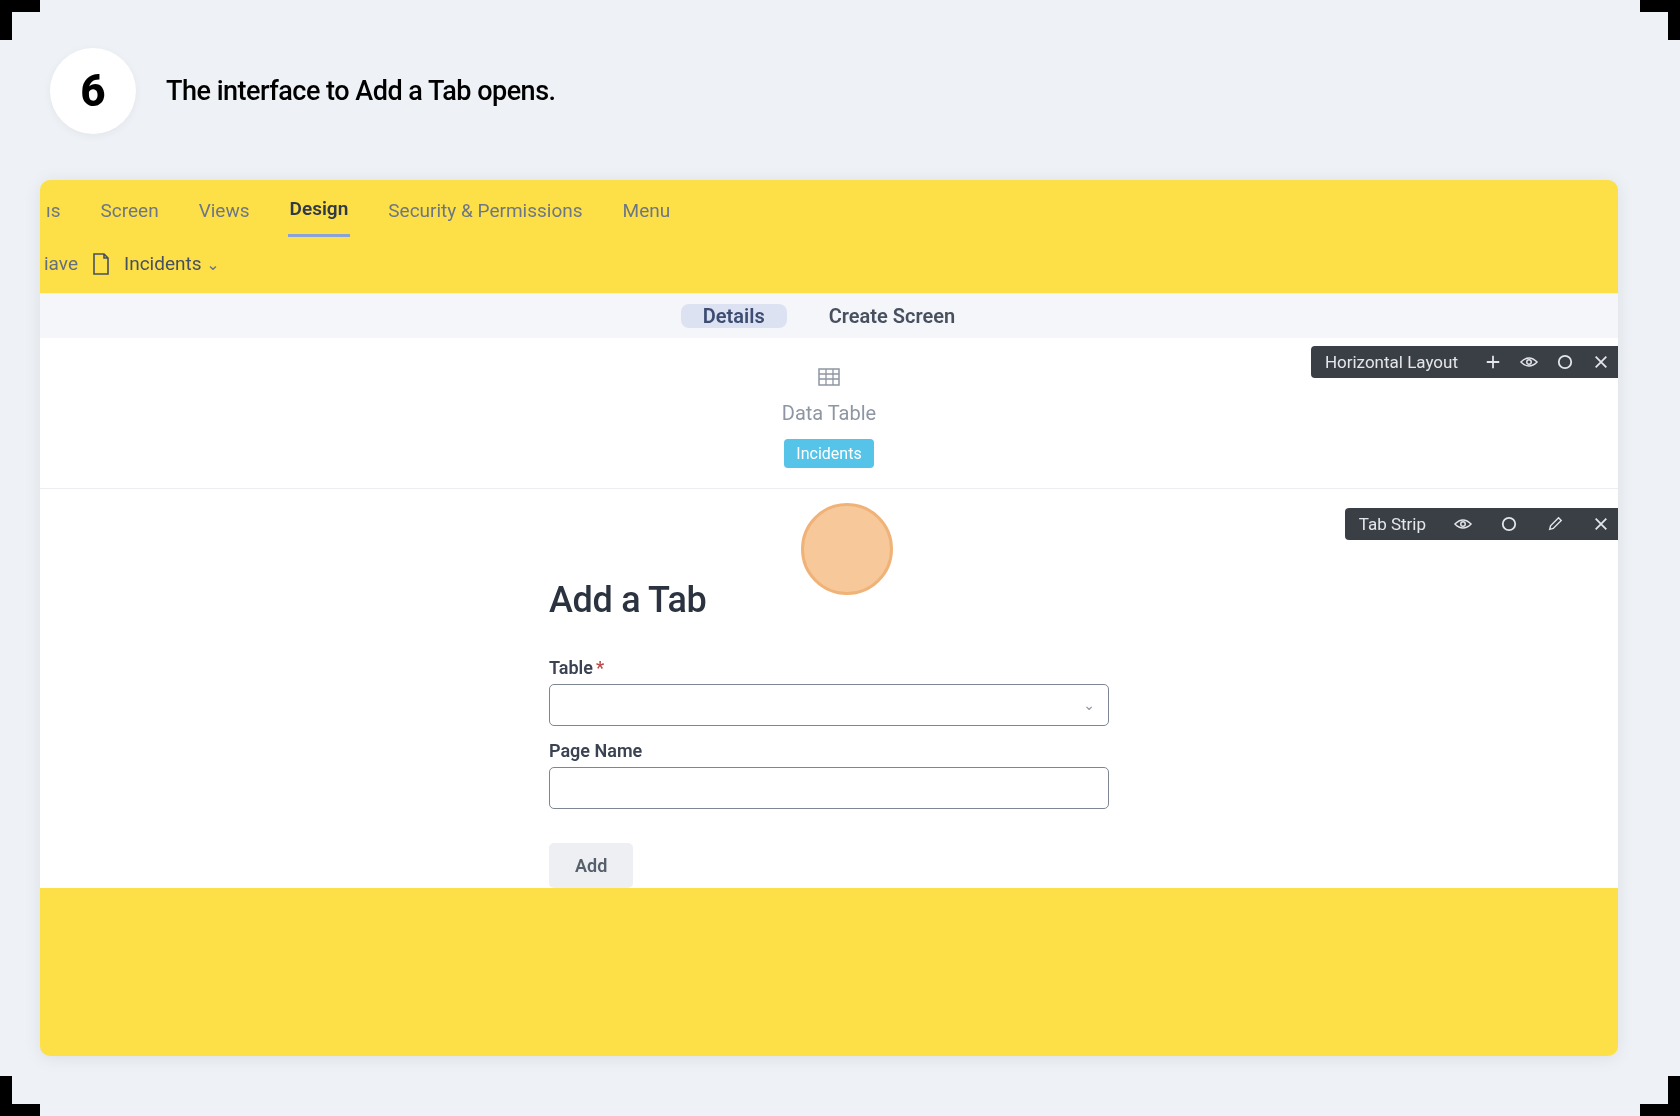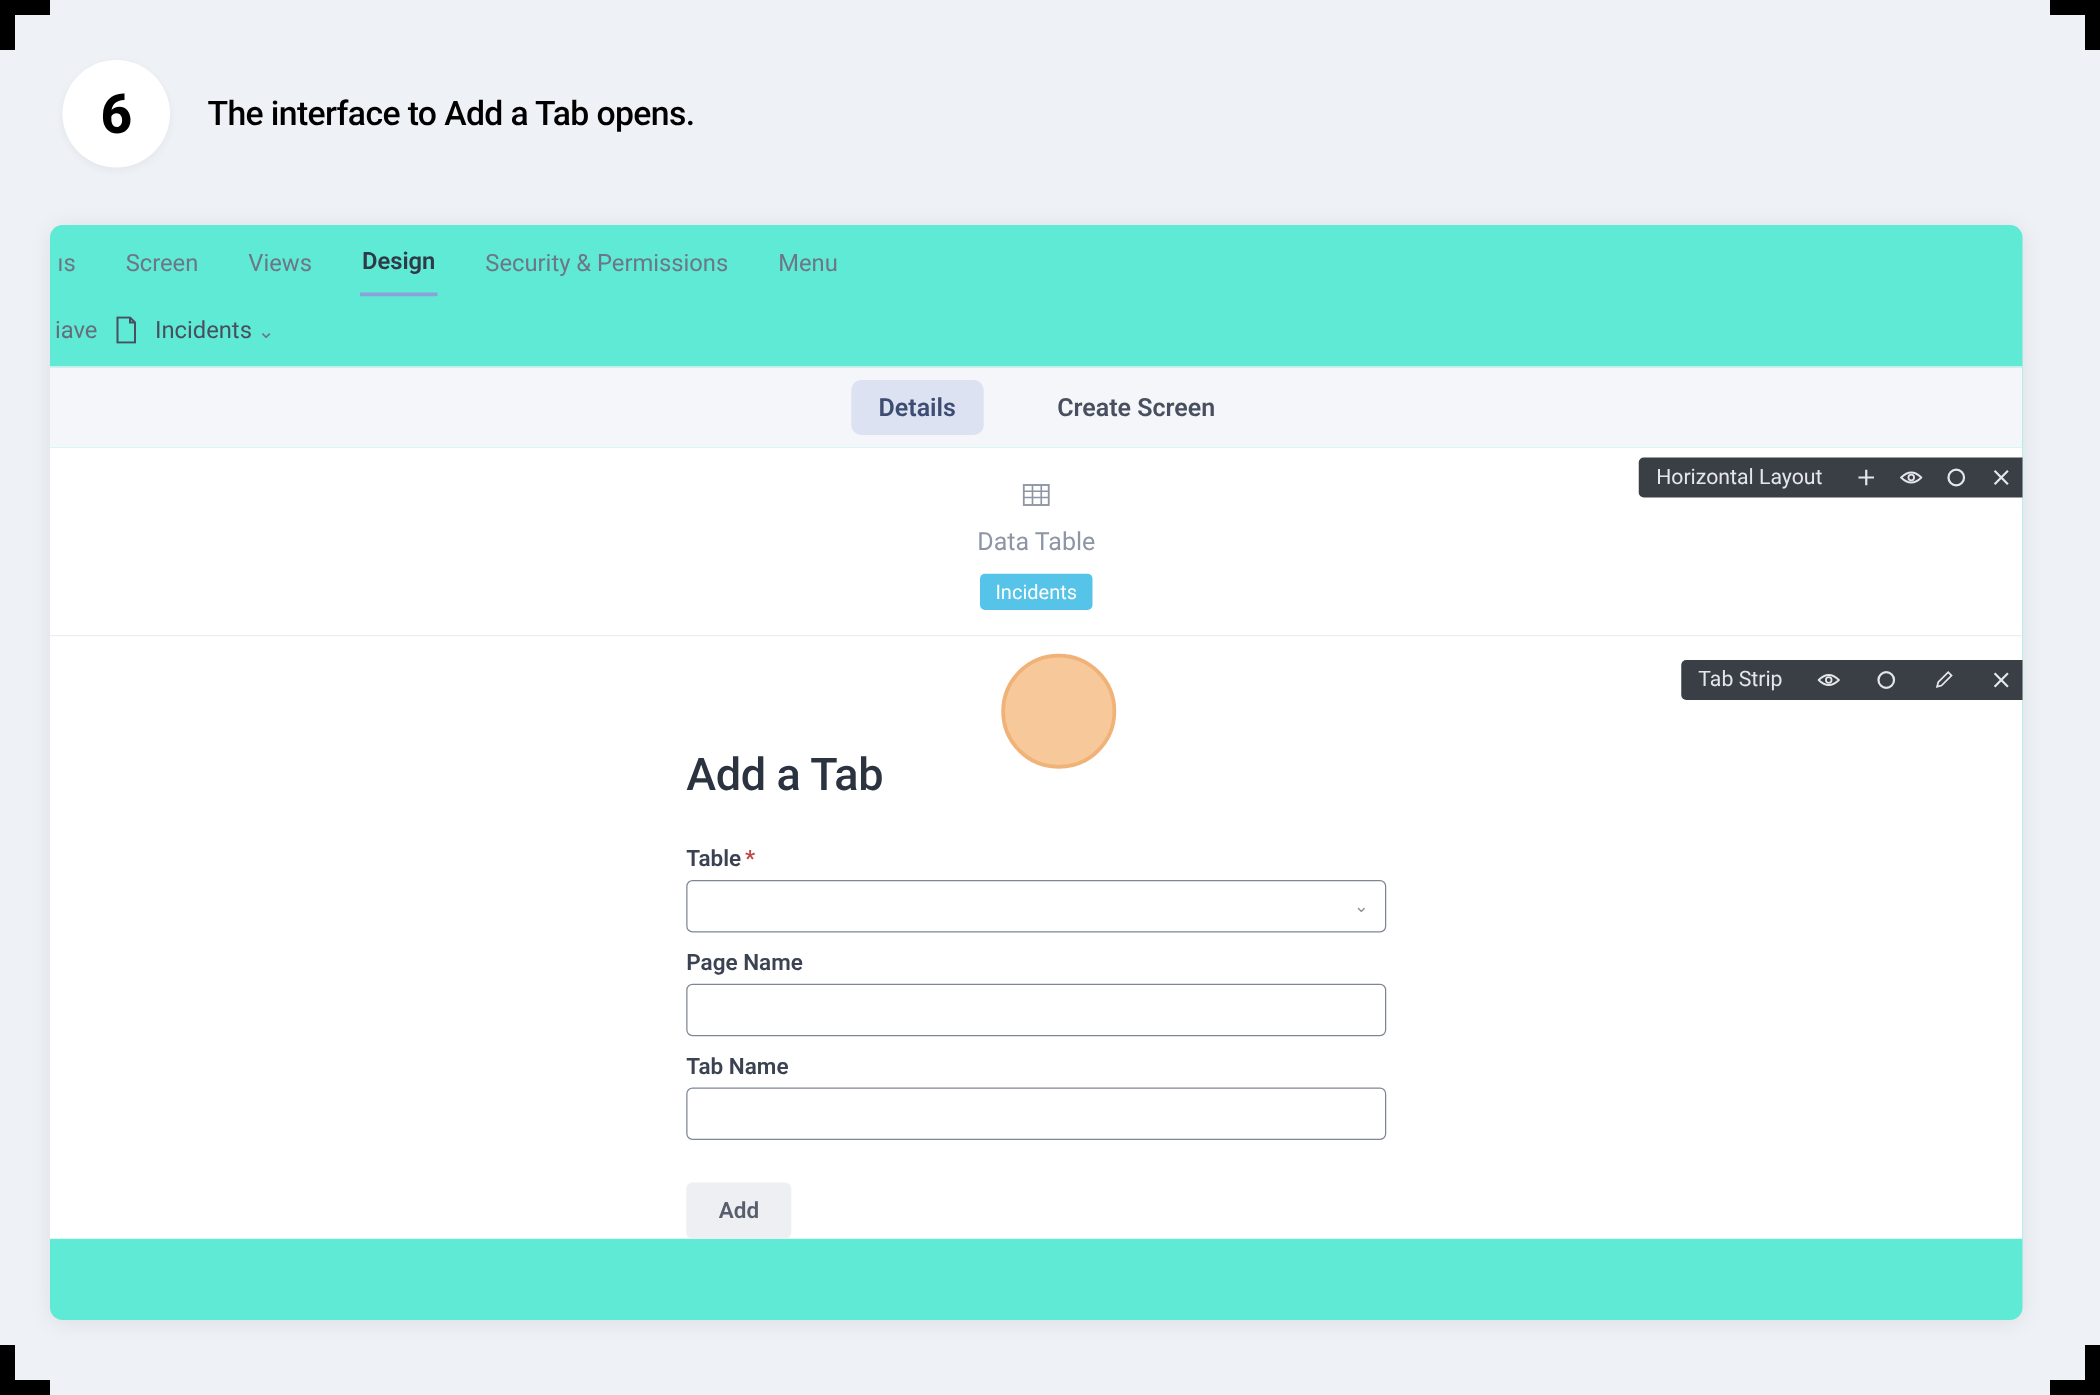--- a/index.html
+++ b/index.html
@@ -58,21 +58,21 @@
       letter-spacing: -0.5px;
     }
 
     
     .screenshot {
       position: absolute;
       left: 40px;
       right: 62px;
       top: 180px;
       bottom: 60px;
-      background: #5eead4;
+      background: #fde047;
       border-radius: 10px;
       box-shadow: 0 2px 18px rgba(0,0,0,0.08);
       overflow: hidden;
     }
 
     
     .top-nav {
       display: flex;
       align-items: center;
       gap: 36px;
@@ -114,27 +114,26 @@
 
     
     .subtabs-row {
       background: #f5f6f9;
       padding: 10px 0;
       display: flex;
       justify-content: center;
       gap: 20px;
     }
     .subtab {
-      padding: 10px 22px;
+      padding: 0 22px;
       font-size: 20px;
       font-weight: 600;
       color: #48505f;
       border-radius: 8px;
       cursor: pointer;
-      margin-left: 17px;
     }
     .subtab.active {
       background: #dce2f2;
       color: #3d4c72;
     }
 
     
     .canvas {
       position: relative;
       background: #fff;
@@ -400,22 +399,18 @@
           <input class="form-select" readonly="" value="" style="">
           <span class="form-select-caret">⌄</span>
         </div>
       </div>
 
       <div class="form-field">
         <label class="form-label">Page Name</label>
         <input class="form-input" value="" style="">
       </div>
 
-      <div class="form-field">
-        <label class="form-label">Tab Name</label>
-        <input class="form-input" value="" style="">
-      </div>
 
       <button class="add-btn">Add</button>
     </div>
 
   </div>
 </div>
 
 </body></html>

